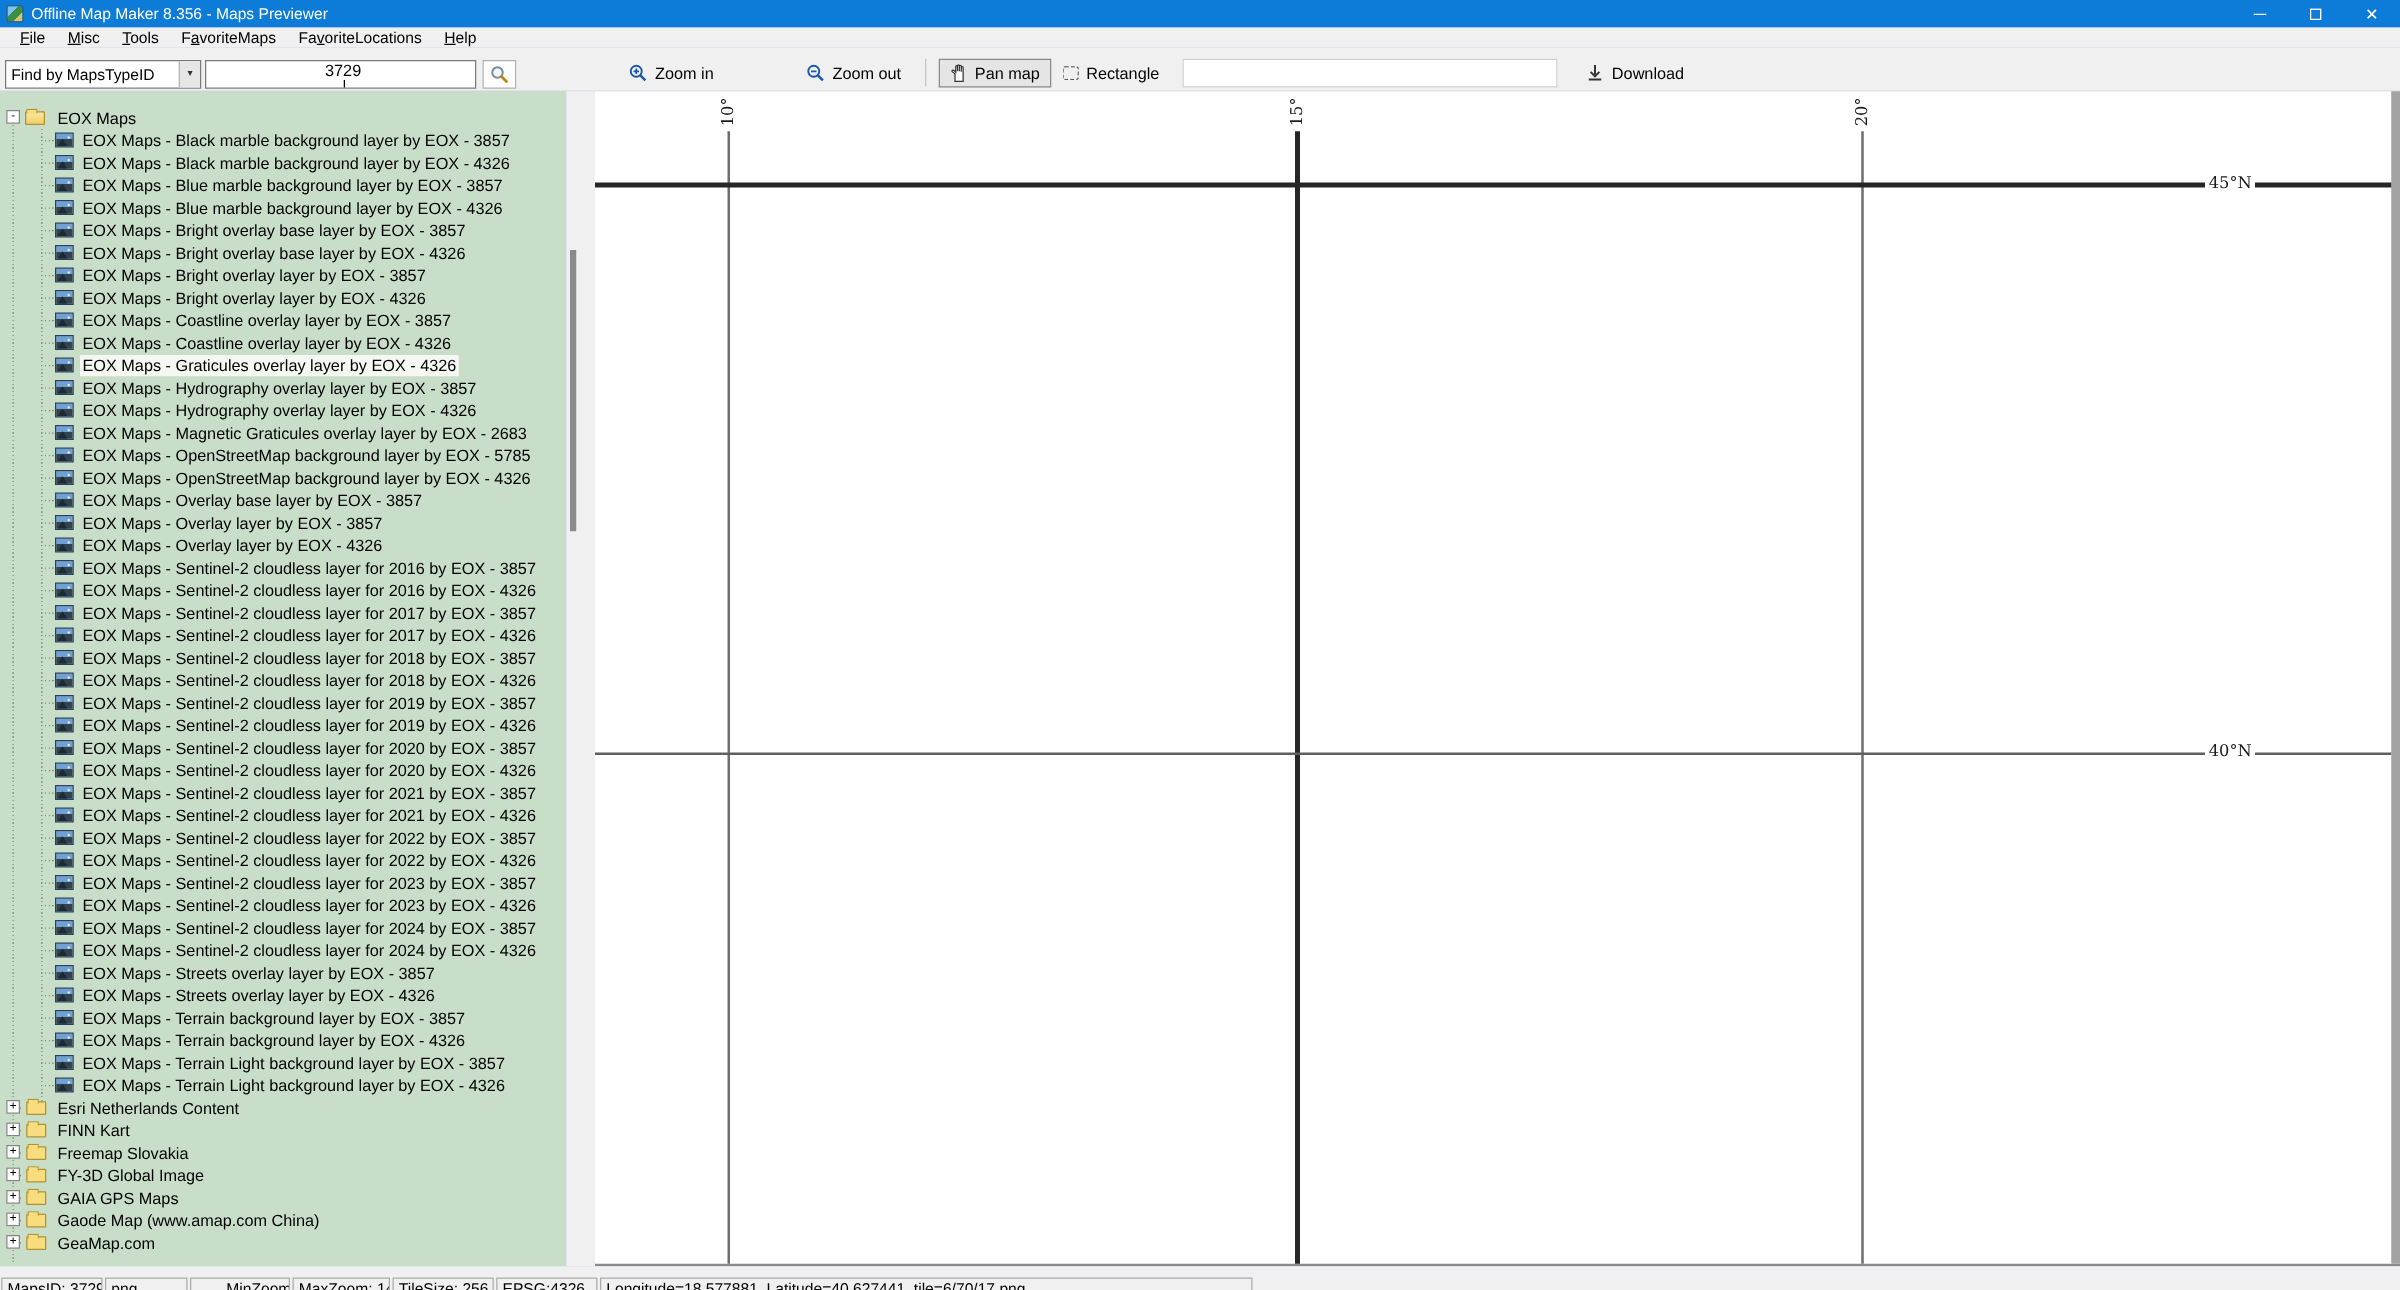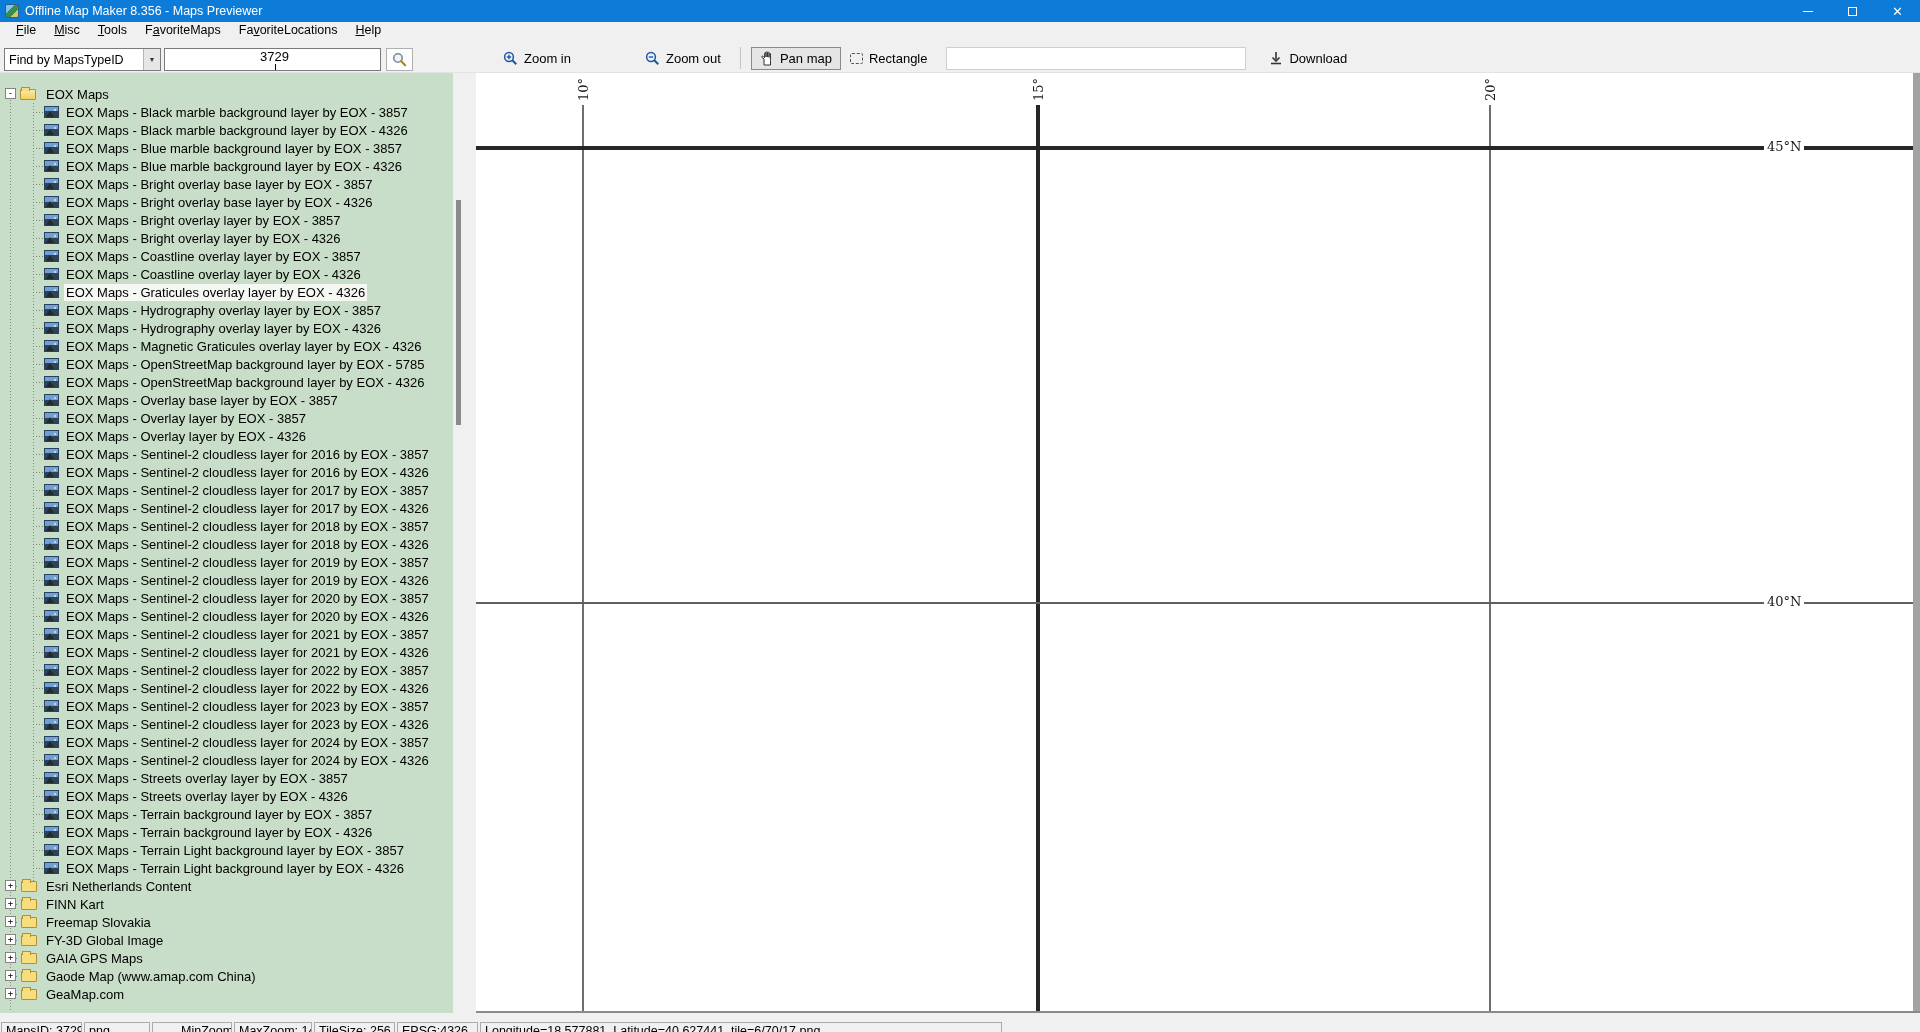--- a/index.html
+++ b/index.html
@@ -249,21 +249,21 @@
             <span class="row-label">EOX Maps - Hydrography overlay layer by EOX - 3857</span>
           </div>
           <div class="tree-row item">
             <span class="stub" style="left:33px;width:10px;top:9px"></span>
             <span class="img-icon"></span>
             <span class="row-label">EOX Maps - Hydrography overlay layer by EOX - 4326</span>
           </div>
           <div class="tree-row item">
             <span class="stub" style="left:33px;width:10px;top:9px"></span>
             <span class="img-icon"></span>
-            <span class="row-label">EOX Maps - Magnetic Graticules overlay layer by EOX - 4326</span>
+            <span class="row-label">EOX Maps - Magnetic Graticules overlay layer by EOX - 2683</span>
           </div>
           <div class="tree-row item">
             <span class="stub" style="left:33px;width:10px;top:9px"></span>
             <span class="img-icon"></span>
             <span class="row-label">EOX Maps - OpenStreetMap background layer by EOX - 5785</span>
           </div>
           <div class="tree-row item">
             <span class="stub" style="left:33px;width:10px;top:9px"></span>
             <span class="img-icon"></span>
             <span class="row-label">EOX Maps - OpenStreetMap background layer by EOX - 4326</span>

